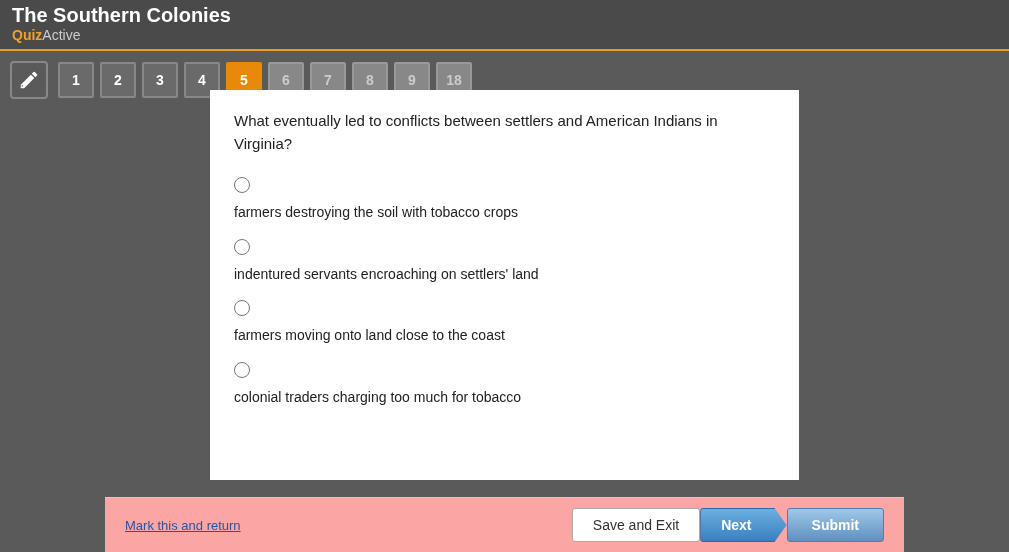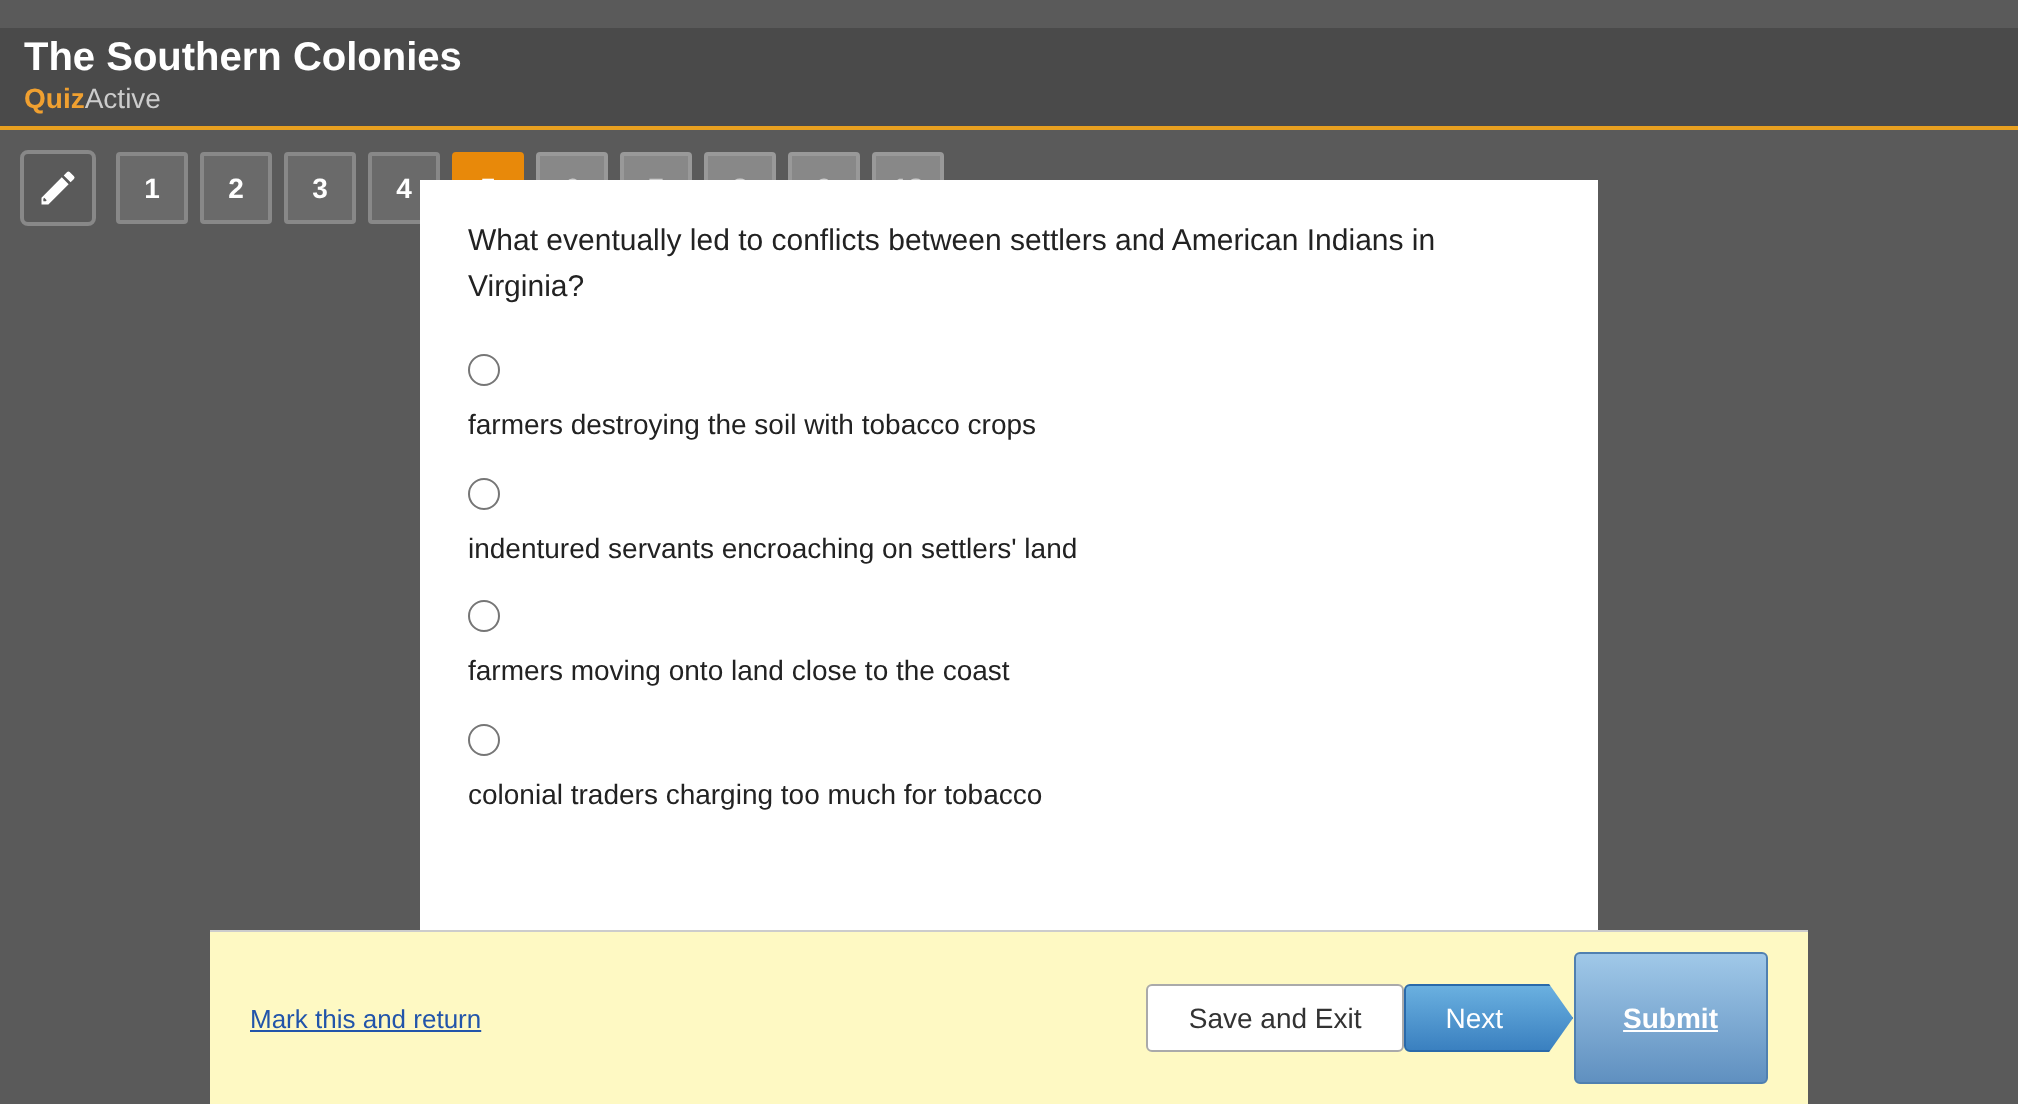--- a/index.html
+++ b/index.html
@@ -122,21 +122,21 @@
     }
     .answer-option label {
       font-size: 14px;
       color: #222;
       cursor: pointer;
       line-height: 1.4;
     }
 
     
     .footer-bar {
-      background: #fef9c3;
+      background: #fca5a5;
       border-top: 1px solid #ccc;
       padding: 10px 20px;
       display: flex;
       align-items: center;
       justify-content: space-between;
       position: absolute;
       bottom: 0;
       left: 105px;
       right: 105px;
     }
@@ -164,41 +164,40 @@
       padding: 8px 20px;
       cursor: pointer;
       border-radius: 3px;
     }
 
     .btn-next {
       background: linear-gradient(to bottom, #6ab0e0, #3a80c0);
       border: 1px solid #2a6aaa;
       color: #fff;
       font-size: 14px;
-      font-weight: normal;
+      font-weight: bold;
       padding: 8px 24px 8px 20px;
       cursor: pointer;
       border-radius: 3px;
       display: flex;
       align-items: center;
       gap: 4px;
       clip-path: polygon(0 0, calc(100% - 12px) 0, 100% 50%, calc(100% - 12px) 100%, 0 100%);
       padding-right: 30px;
     }
 
     .btn-submit {
       background: linear-gradient(to bottom, #a0c8e8, #6090c0);
       border: 1px solid #5080b0;
       color: #fff;
       font-size: 14px;
       font-weight: bold;
-      padding: 24px 24px;
+      padding: 8px 24px;
       cursor: pointer;
       border-radius: 3px;
-      text-decoration: underline;
     }
 
     .left-sidebar {
       position: absolute;
       left: 0;
       top: 0;
       width: 105px;
       height: 552px;
       background: #5a5a5a;
     }
@@ -214,21 +213,21 @@
     .main-wrapper {
       position: absolute;
       left: 105px;
       right: 105px;
       top: 90px;
       bottom: 55px;
     }
 
     .top-bar {
       position: absolute;
-      top: 14px;
+      top: 0;
       left: 0;
       right: 0;
       height: 72px;
     }
   </style>
 </head>
 <body>
 
 <div class="left-sidebar"></div>
 <div class="right-sidebar"></div>

